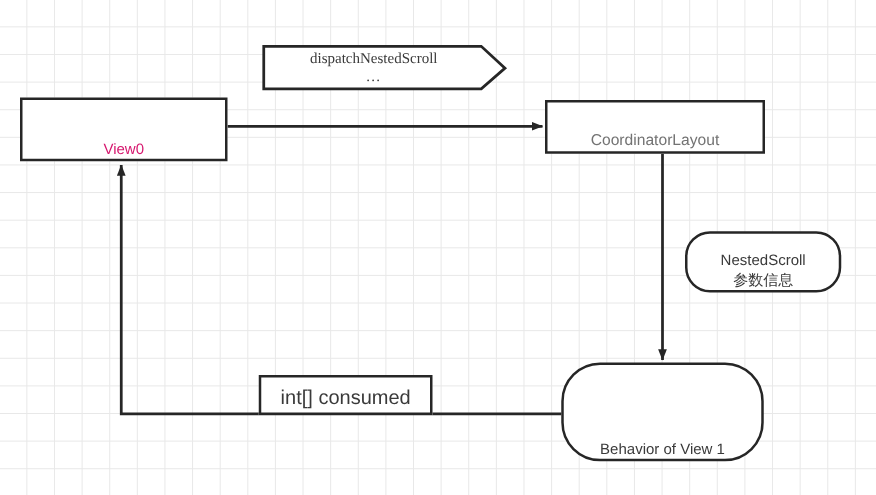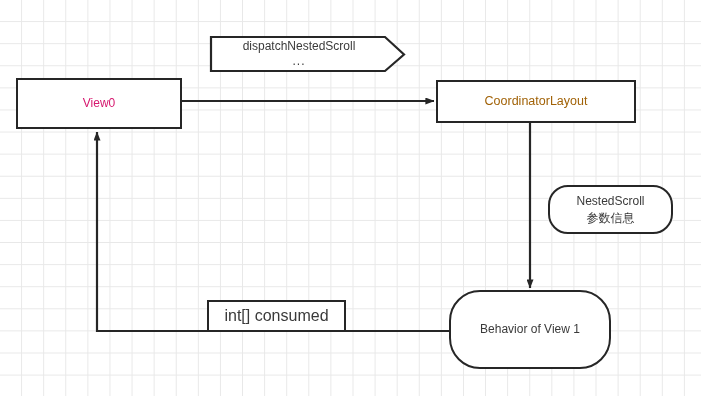--- a/index.html
+++ b/index.html
@@ -27,21 +27,21 @@
     width: 701px;
     height: 396px;
     pointer-events: none;
   }
   .node {
     position: absolute;
     box-sizing: border-box;
     background: #ffffff;
     border: 2.2px solid #262626;
     display: flex;
-    align-items: center;
+    align-items: flex-end;
     justify-content: center;
     text-align: center;
     line-height: 1.35;
     color: #3a3a3a;
   }
   .node-lines {
     display: flex;
     flex-direction: column;
     align-items: center;
     justify-content: center;
@@ -51,24 +51,24 @@
     left: 16px;
     top: 78px;
     width: 166px;
     height: 51px;
     font-size: 12px;
     color: #d6176e;
   }
   #node-coordinator {
     left: 436px;
     top: 80px;
-    width: 200px;
+    width: 176px;
     height: 43px;
     font-size: 12.5px;
-    color: #a16207;
+    color: #737373;
   }
   #node-behavior {
     left: 449px;
     top: 290px;
     width: 162px;
     height: 79px;
     font-size: 12px;
     border-radius: 31px;
   }
   #node-consumed {
@@ -99,20 +99,21 @@
     top: 0;
     width: 178px;
     height: 36px;
     display: flex;
     flex-direction: column;
     align-items: center;
     justify-content: center;
     font-size: 12px;
     color: #3a3a3a;
     line-height: 1.25;
+    font-family: Liberation Serif, serif;
   }
   .banner-line2 {
     letter-spacing: 1px;
   }
 </style>
 </head>
 <body>
 
 <div id="canvas">
 

